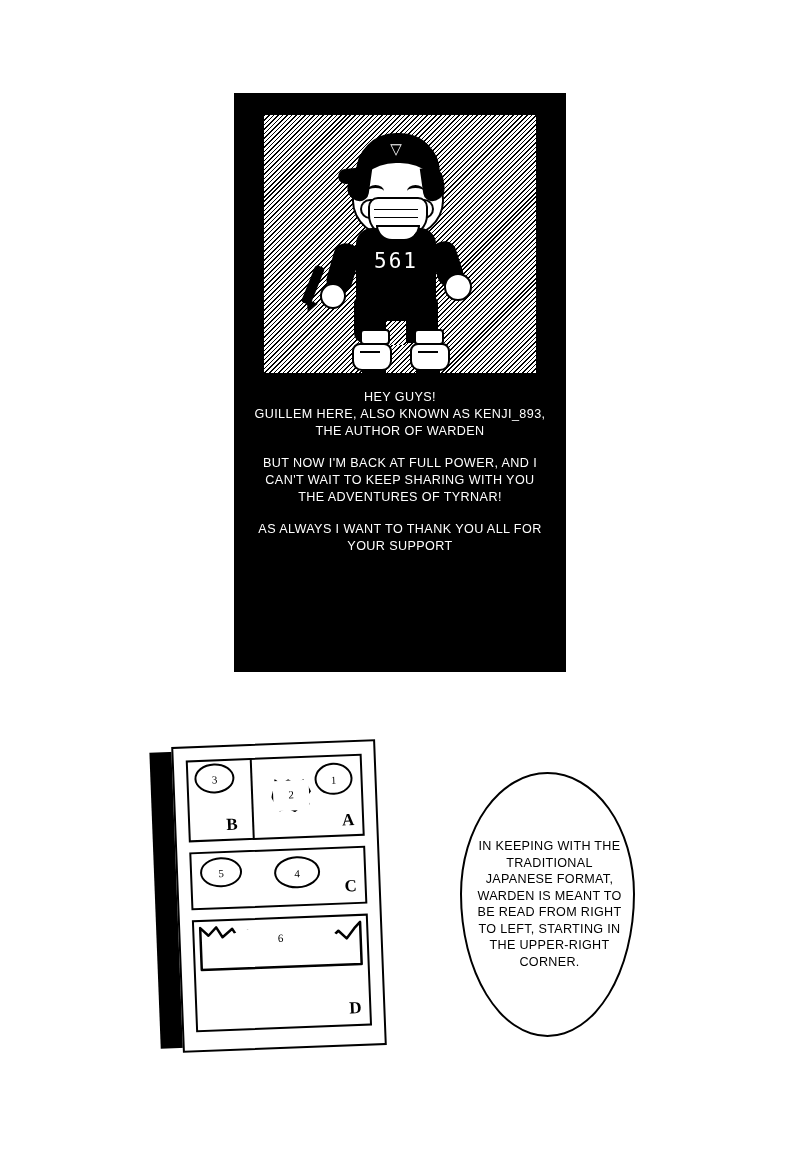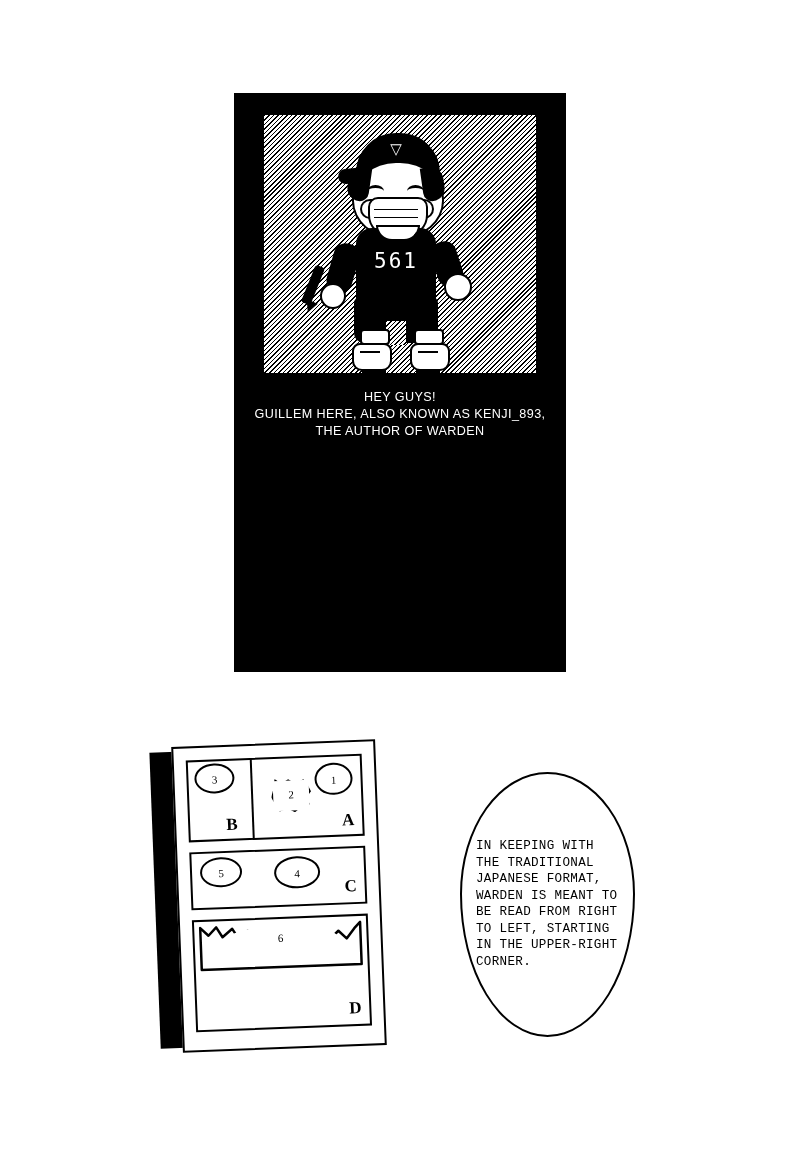--- a/index.html
+++ b/index.html
@@ -333,25 +333,25 @@
     background: #ffffff;
     border: 2.5px solid #000;
     border-radius: 50% 50% 50% 50% / 46% 46% 54% 54%;
     box-sizing: border-box;
   }
   #note-bubble-text {
     position: absolute;
     left: 14px;
     top: 64px;
     width: 147px;
-    text-align: left;
+    text-align: center;
     font-size: 12.6px;
     line-height: 16.5px;
     letter-spacing: 0.3px;
-    font-family: Liberation Mono, monospace;
+    font-family: Liberation Sans, sans-serif;
   }
 </style>
 </head>
 <body>
 
 <div id="author-panel">
 
   <div id="author-art-frame">
 
     <div class="fig" id="cap-crown"></div>
@@ -390,20 +390,22 @@
     <div class="fig" id="pen"></div>
     <div class="fig" id="pen-tip"></div>
     <div class="fig" id="hand-left"></div>
     <div class="fig" id="hand-right"></div>
   </div>
 
   <div id="author-text">
     <p style="white-space:pre-line">HEY GUYS!
 GUILLEM HERE, ALSO KNOWN AS KENJI_893,
 THE AUTHOR OF WARDEN</p>
+    <p>BUT NOW I'M BACK AT FULL POWER, AND I CAN'T WAIT TO KEEP SHARING WITH YOU THE ADVENTURES OF TYRNAR!</p>
+    <p>AS ALWAYS I WANT TO THANK YOU ALL FOR YOUR SUPPORT</p>
   </div>
 </div>
 
 <div id="reading-diagram">
   <div id="page-shadow"></div>
   <div id="page-front">
 
     <div class="panel-box" id="panel-top"></div>
     <div id="panel-divider"></div>
     <div class="panel-box" id="panel-mid"></div>

